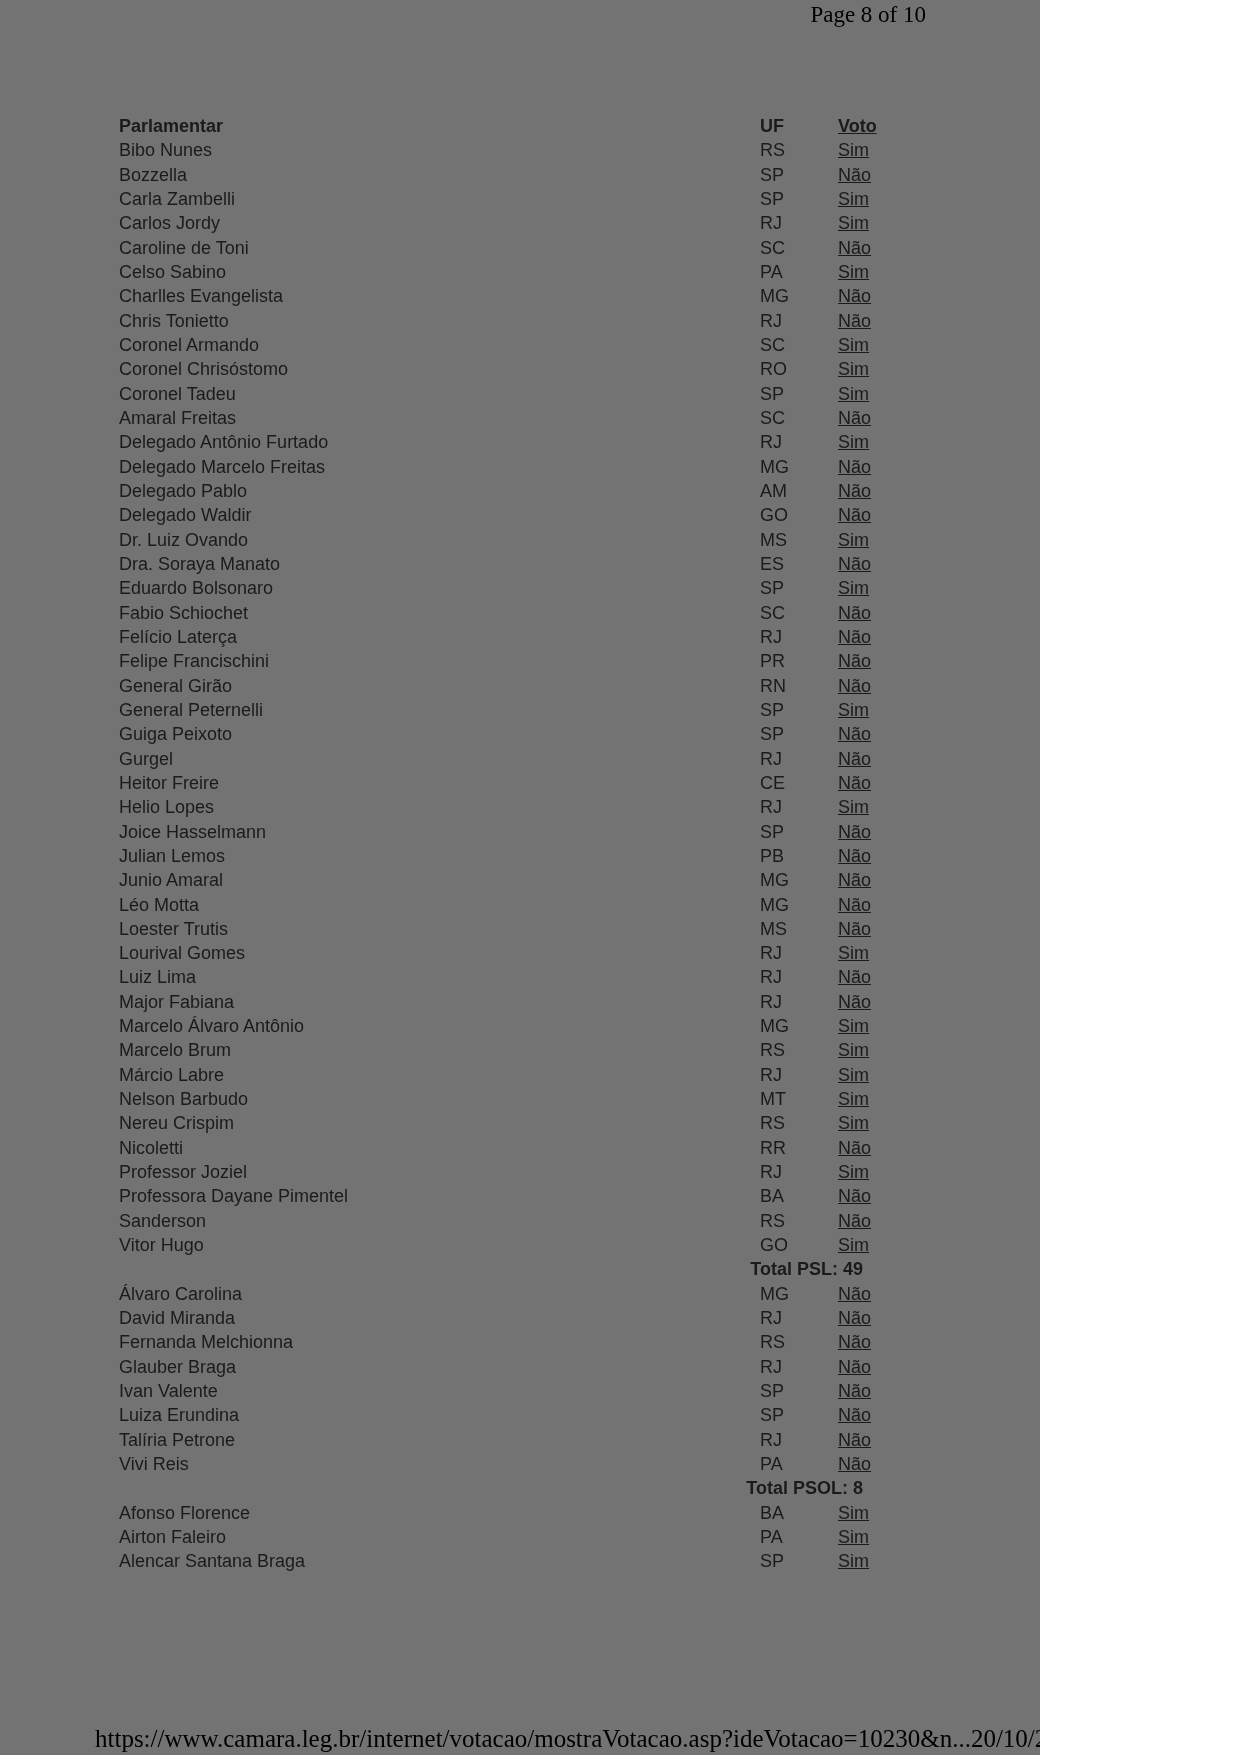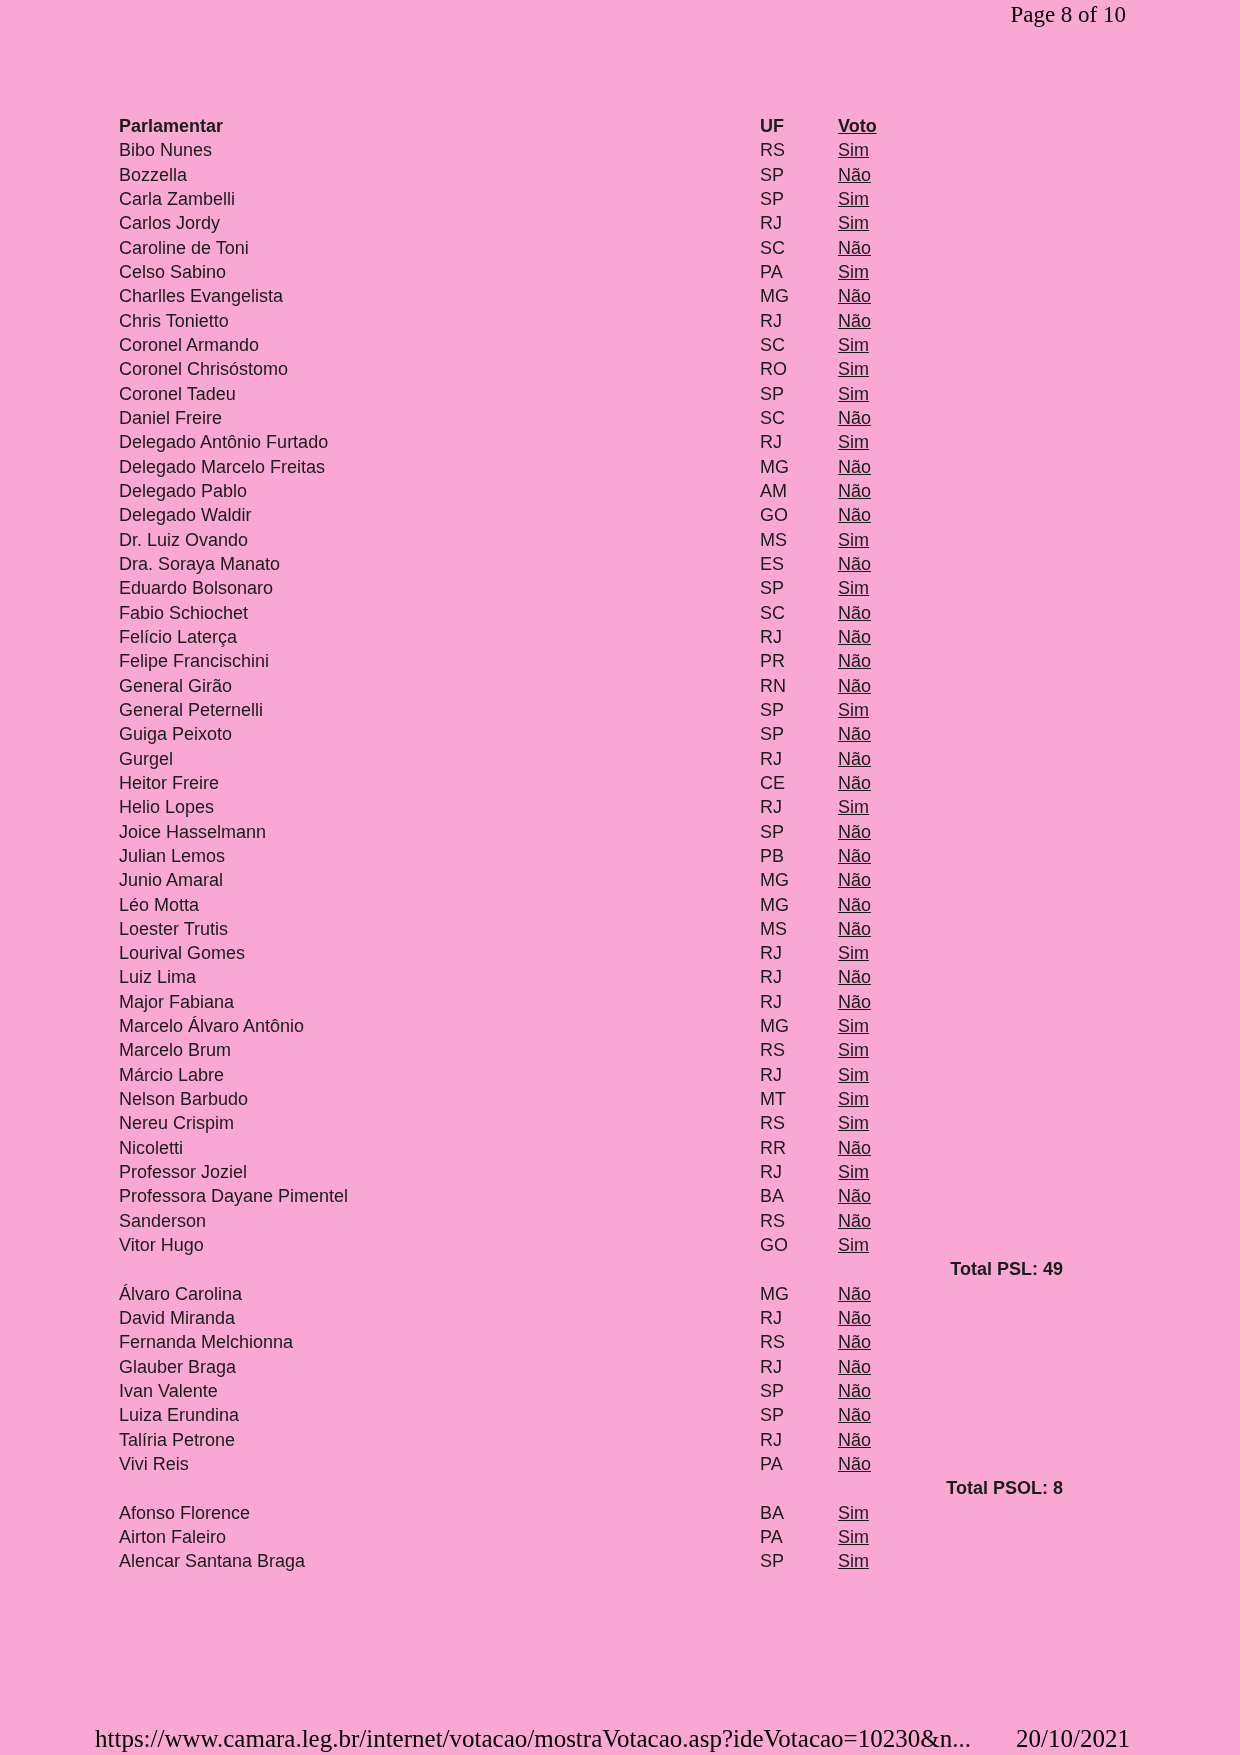--- a/index.html
+++ b/index.html
@@ -1,20 +1,20 @@
 <!DOCTYPE html>
 <html><head>
 <meta charset="utf-8">
 <style>
   html, body { margin: 0; padding: 0; background: #ffffff; }
   .page {
     position: relative;
-    width: 1240px;
+    width: 1040px;
     height: 1755px;
-    background: #f9a8d4;
+    background: #737373;
     overflow: hidden;
     font-family: "Liberation Sans", sans-serif;
     color: #1b1b1b;
   }
   .page-number {
     position: absolute;
     top: 2px;
     right: 114px;
     font-family: "Liberation Serif", serif;
     font-size: 23px;
@@ -117,21 +117,21 @@
           <span class="name">Coronel Chrisóstomo</span>
           <span class="uf">RO</span>
           <span class="voto">Sim</span>
         </div>
         <div class="row">
           <span class="name">Coronel Tadeu</span>
           <span class="uf">SP</span>
           <span class="voto">Sim</span>
         </div>
         <div class="row">
-          <span class="name">Daniel Freire</span>
+          <span class="name">Amaral Freitas</span>
           <span class="uf">SC</span>
           <span class="voto">Não</span>
         </div>
         <div class="row">
           <span class="name">Delegado Antônio Furtado</span>
           <span class="uf">RJ</span>
           <span class="voto">Sim</span>
         </div>
         <div class="row">
           <span class="name">Delegado Marcelo Freitas</span>

